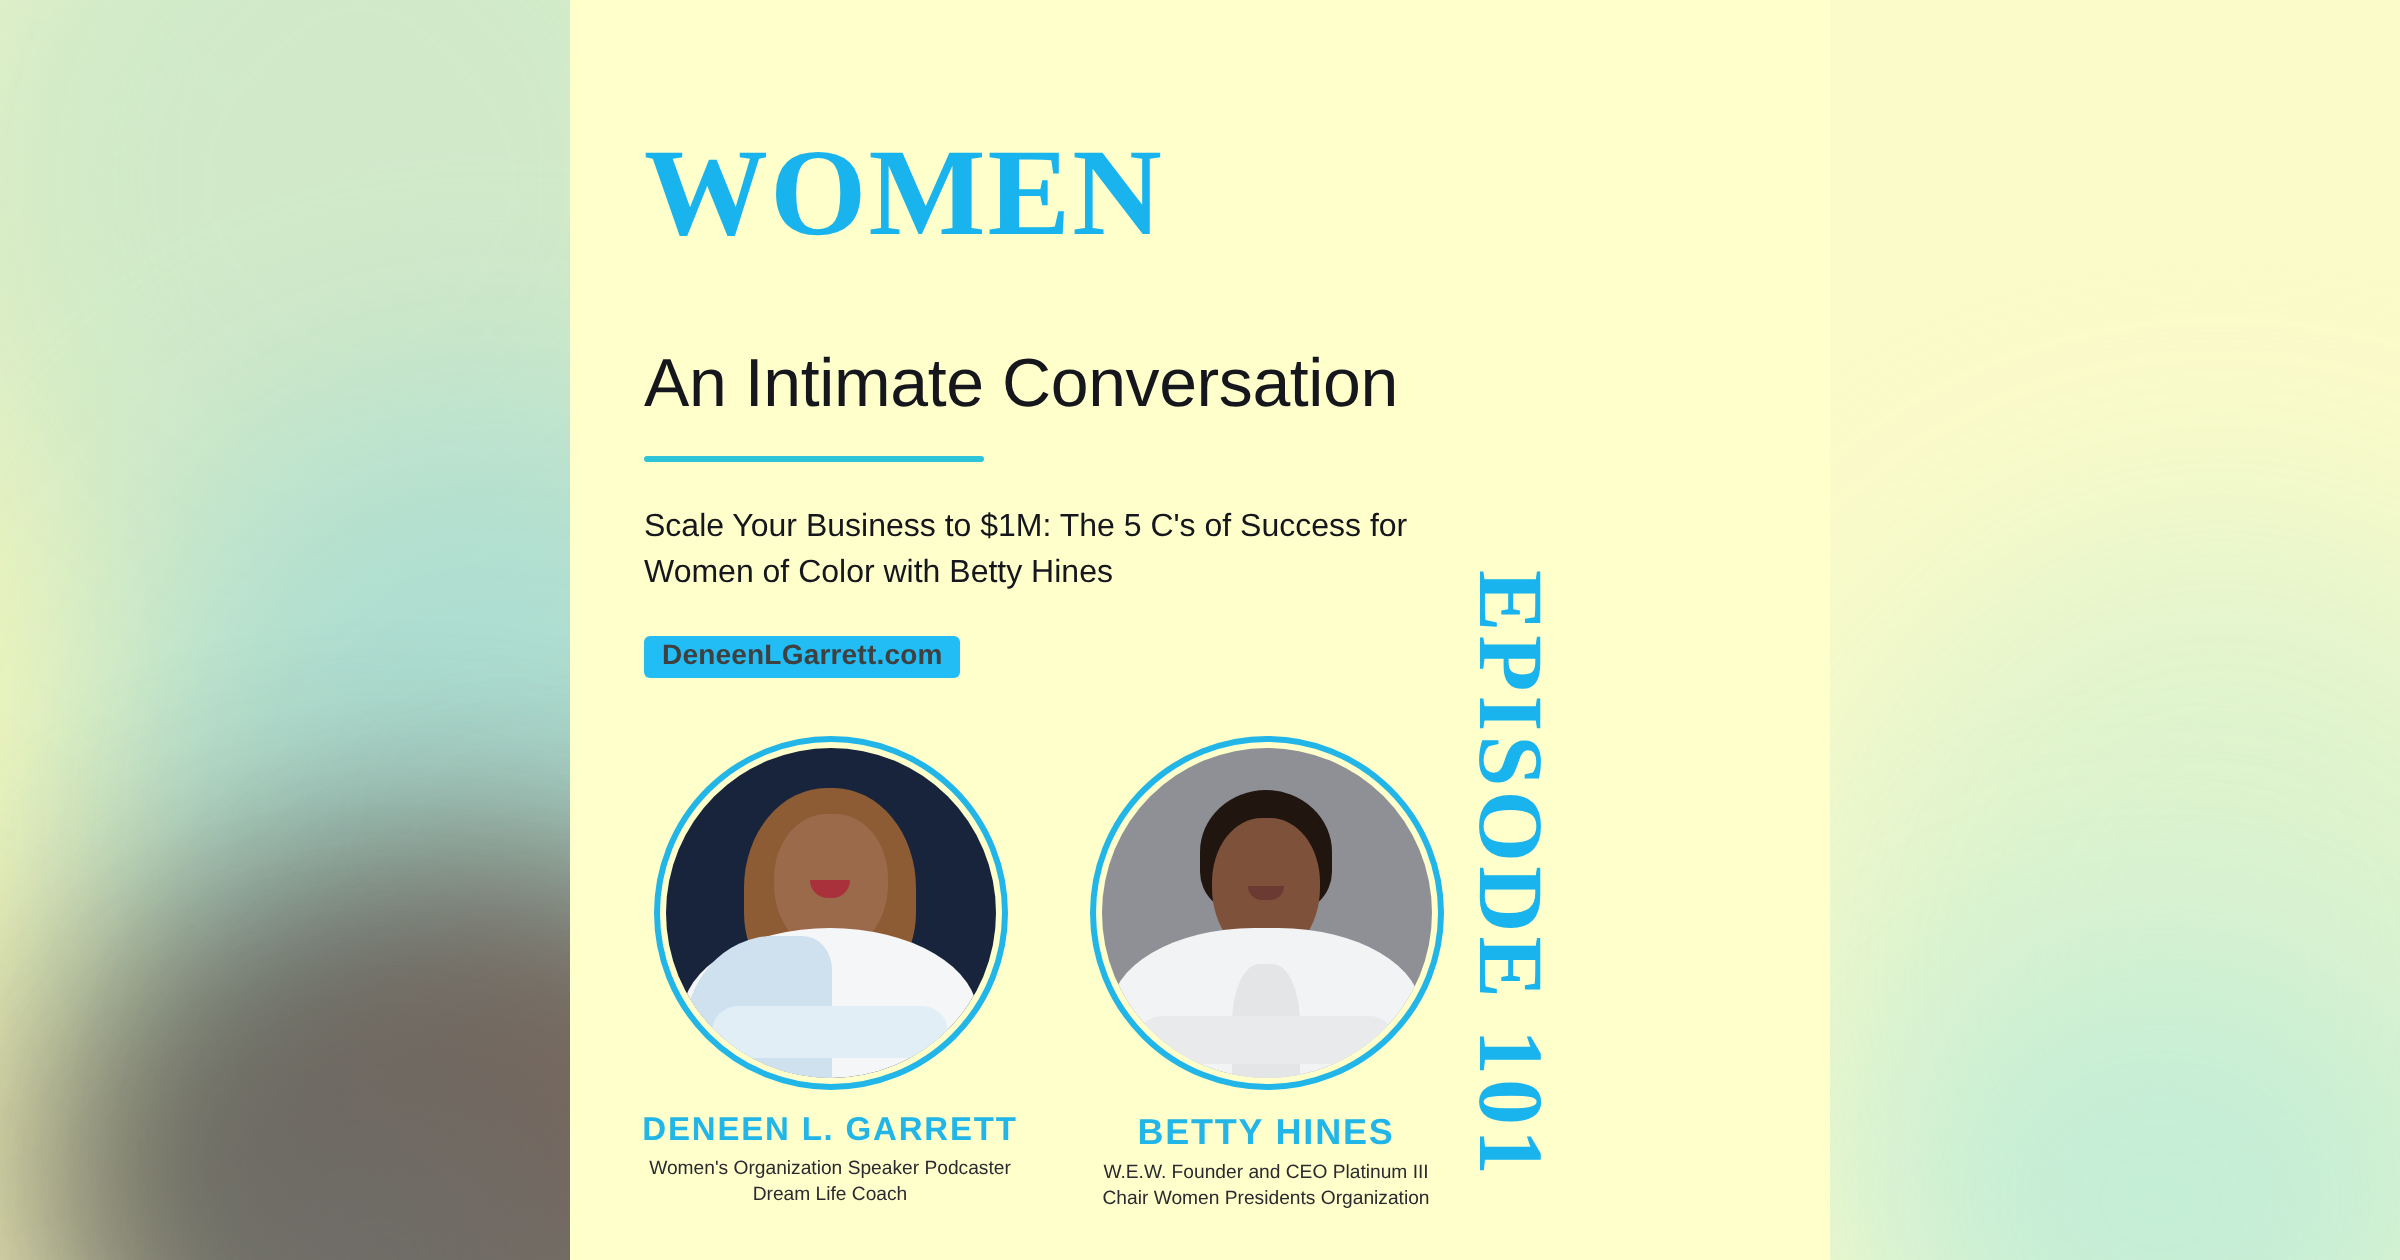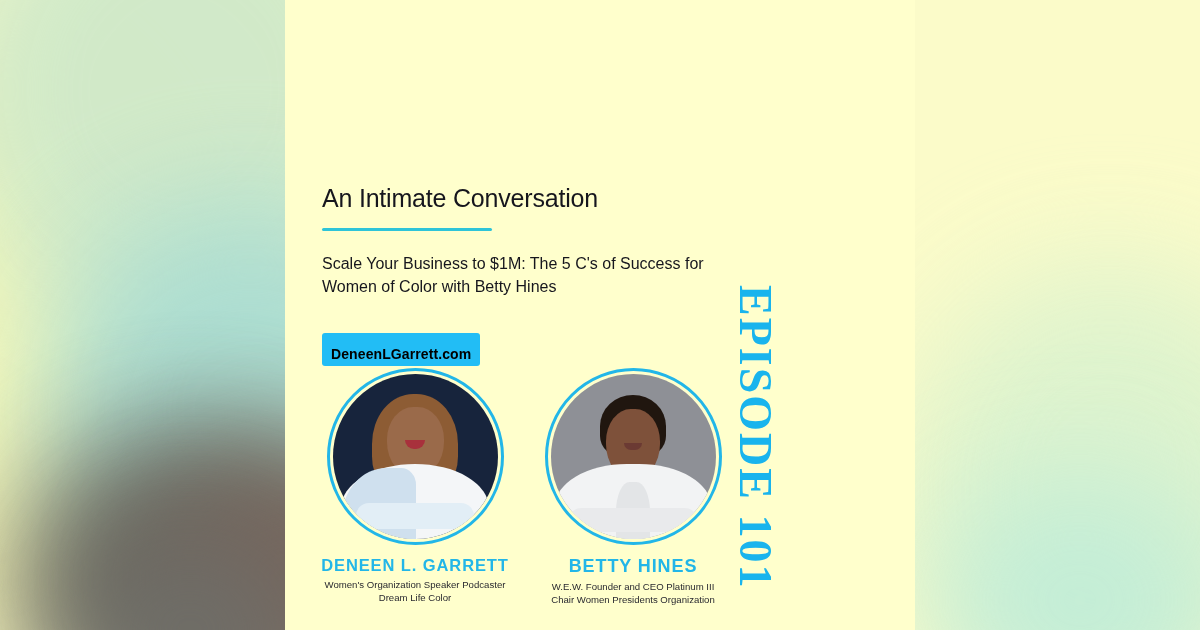--- a/index.html
+++ b/index.html
@@ -107,24 +107,23 @@
     letter-spacing: 1px;
   }
   .headline .line2 { display: block; }
 
   .subtitle {
     position: absolute;
     left: 37px;
     top: 173px;
     width: 560px;
     color: #16161d;
-    font-size: 25px;
+    font-size: 34px;
     font-weight: 400;
     letter-spacing: -0.2px;
-    margin-top: 11px;
   }
 
   .rule {
     position: absolute;
     left: 37px;
     top: 228px;
     width: 170px;
     height: 3px;
     background: #2ec4d8;
     border-radius: 2px;
@@ -139,27 +138,26 @@
     font-size: 16px;
     line-height: 1.42;
     font-weight: 400;
   }
 
   .site-badge {
     position: absolute;
     left: 37px;
     top: 318px;
     background: #22bdf5;
-    color: #000000;
+    color: #404040;
     font-size: 14px;
     font-weight: 700;
-    padding: 13px 9px 4px;
+    padding: 1px 9px 4px;
     border-radius: 3px;
     letter-spacing: .1px;
-    margin-top: 15px;
   }
 
   
   .episode-vertical {
     position: absolute;
     left: 497px;
     top: 285px;
     color: #19b4ed;
     font-family: "Liberation Serif", "DejaVu Serif", serif;
     font-weight: bold;
@@ -308,20 +306,21 @@
     <div class="blob blob-dark"></div>
     <div class="blob blob-brown"></div>
     <div class="blob blob-gray"></div>
     <div class="blob blob-right-mint"></div>
     <div class="blob blob-right-teal"></div>
   </div>
 
   <div class="panel">
 
     <h1 class="headline">
+      <span>WOMEN</span>
     </h1>
 
     <div class="subtitle">An Intimate Conversation</div>
 
     <div class="rule"></div>
 
     <div class="episode-title">Scale Your Business to $1M: The 5 C's of Success for Women of Color with Betty Hines</div>
 
     <div class="site-badge">DeneenLGarrett.com</div>
 
@@ -336,21 +335,21 @@
             <div class="face"></div>
             <div class="smile"></div>
             <div class="body-w"></div>
             <div class="body-b"></div>
             <div class="arms"></div>
           </div>
         </div>
         <div class="speaker-name">DENEEN L. GARRETT</div>
         <div class="speaker-role">
           <div>Women's Organization Speaker Podcaster</div>
-          <div>Dream Life Color</div>
+          <div>Dream Life Coach</div>
         </div>
       </div>
 
       <div class="speaker">
         <div class="avatar-ring">
           <div class="avatar ph-betty">
             <div class="hair"></div>
             <div class="face"></div>
             <div class="smile"></div>
             <div class="body-w"></div>

